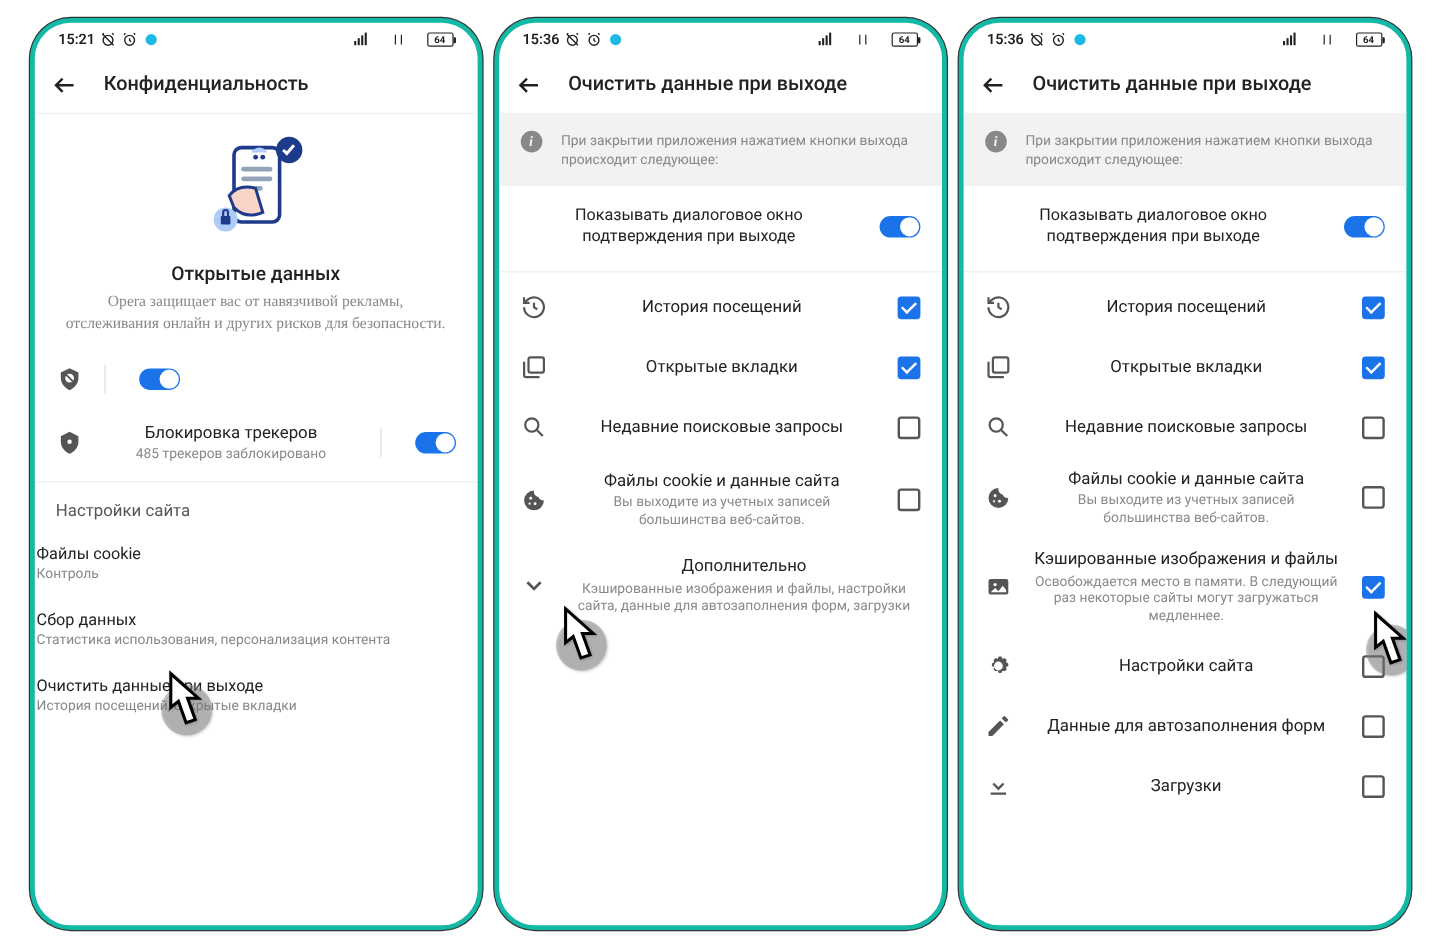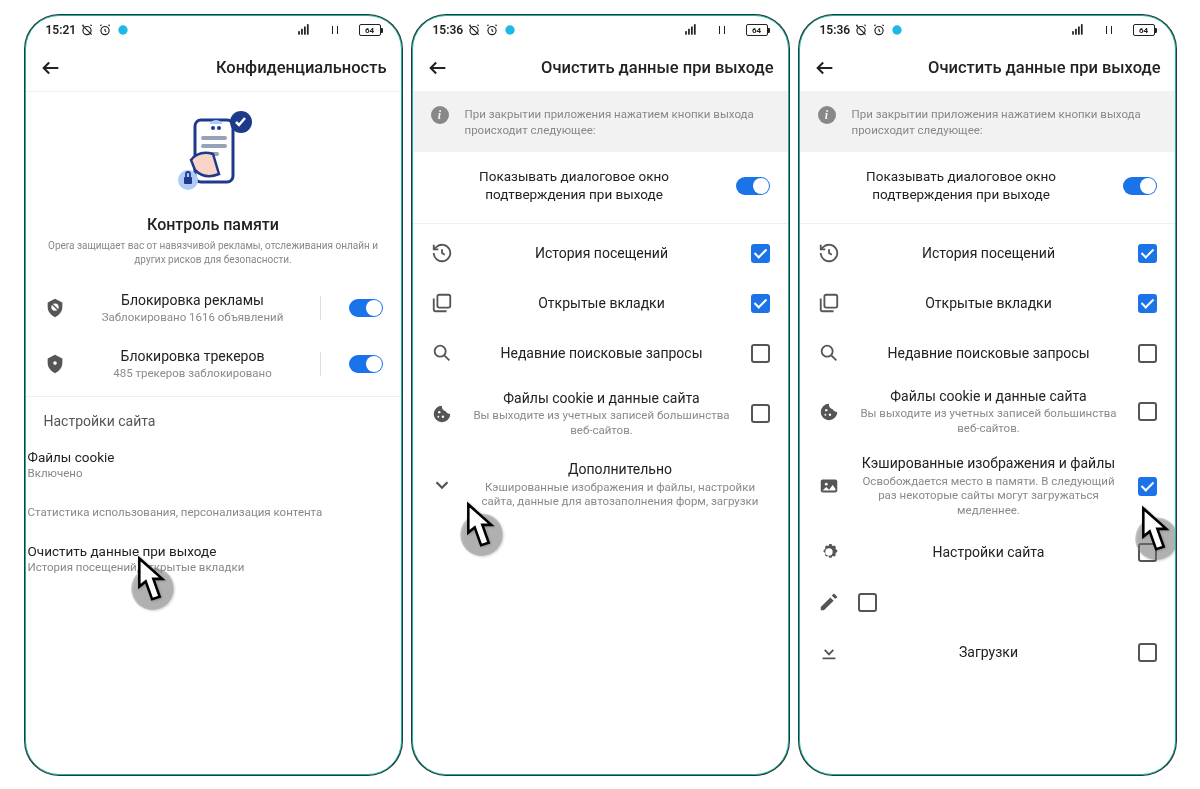--- a/index.html
+++ b/index.html
@@ -7,21 +7,21 @@
     background: #fff;
     font-family: -apple-system, BlinkMacSystemFont, "Segoe UI", Roboto, Arial, sans-serif;
     display: flex;
     gap: 10px;
     padding: 15px;
     justify-content: center;
   }
   .phone {
     width: 377px;
     height: 760px;
-    border: 1px solid #14b8a6;
+    border: 4px solid #14b8a6;
     border-radius: 34px;
     background: #fff;
     overflow: hidden;
     position: relative;
     box-shadow: 0 0 0 1px #333;
   }
   .status-bar {
     height: 28px;
     display: flex;
     justify-content: space-between;
@@ -35,31 +35,30 @@
   .status-right { display: flex; align-items: center; gap: 18px; }
   .status-ic { width: 14px; height: 14px; display: inline-flex; align-items: center; justify-content: center; }
   .status-ic svg { width: 100%; height: 100%; }
   .app-bar {
     height: 48px;
     display: flex;
     align-items: center;
     padding: 0 14px;
     gap: 22px;
     border-bottom: 1px solid #f0f0f0;
-    justify-content: space-between;
   }
   .back-btn { width: 22px; height: 22px; display: flex; align-items: center; justify-content: center; cursor: pointer; }
   .page-title { font-size: 16.5px; font-weight: 500; color: #222; }
   .content { height: calc(100% - 76px); overflow: hidden; }
 
   
   .hero { text-align: center; padding: 10px 22px 14px; }
   .hero-illustration { width: 120px; height: 105px; margin: 0 auto 8px; position: relative; }
   .hero h3 { font-size: 16px; font-weight: 500; color: #222; margin-bottom: 5px; }
-  .hero p { font-size: 10px; color: #888; line-height: 1.35; }
+  .hero p { font-size: 13px; color: #888; line-height: 1.35; font-family: Liberation Serif, serif; }
 
   .row {
     display: flex;
     align-items: center;
     padding: 11px 18px;
     gap: 18px;
     min-height: 50px;
   }
   .row.compact { padding: 9px 18px; }
   .row-icon { width: 22px; height: 22px; flex-shrink: 0; display: flex; align-items: center; justify-content: center; color: #555; }
@@ -184,36 +183,32 @@
           <circle cx="60" cy="26" r="2" fill="#1e3a8a"></circle>
             <circle cx="66" cy="26" r="2" fill="#1e3a8a"></circle>
           <path d="M38 58 q8 -10 22 -6 l6 20 q-14 6 -24 -4 z" fill="#f9d4c8" stroke="#1e3a8a" stroke-width="2.5"></path>
           <circle cx="88" cy="20" r="11" fill="#1e3a8a"></circle>
           <path d="M83 20 l3 3 6 -7" stroke="#fff" stroke-width="2.5" fill="none"></path>
           <circle cx="35" cy="78" r="10" fill="#aecbfa"></circle>
           <rect x="31" y="75" width="8" height="7" rx="1" fill="#1e3a8a"></rect>
           <path d="M33 75 v-3 a2 2 0 0 1 4 0 v3" fill="none" stroke="#1e3a8a" stroke-width="1.8"></path>
         </svg>
       </div>
-      <h3>Контроль памяти</h3>
+      <h3>Открытые данных</h3>
       <p>Opera защищает вас от навязчивой рекламы, отслеживания онлайн и других рисков для безопасности.</p>
     </div>
 
     <div class="row">
       <div class="row-icon">
         <svg viewBox="0 0 24 24" fill="#555">
             <path d="M12 2l8 4v5c0 5-3.5 9-8 11-4.5-2-8-6-8-11V6l8-4z"></path>
             <circle cx="12" cy="11" r="4" fill="#fff"></circle>
             <path d="M9 8l6 6" stroke="#555" stroke-width="1.6"></path>
           </svg>
       </div>
-      <div class="row-body">
-        <div class="row-title">Блокировка рекламы</div>
-        <div class="row-sub">Заблокировано 1616 объявлений</div>
-      </div>
       <div class="pipe"></div>
       <div class="row-trailing">
           <div class="toggle"></div>
         </div>
     </div>
 
     <div class="row">
       <div class="row-icon">
         <svg viewBox="0 0 24 24" fill="#555">
             <path d="M12 2l8 4v5c0 5-3.5 9-8 11-4.5-2-8-6-8-11V6l8-4z"></path>
@@ -229,23 +224,24 @@
           <div class="toggle"></div>
         </div>
     </div>
 
     <div class="divider-soft"></div>
     <div class="sec-title-row">
       <div class="t">Настройки сайта</div>
     </div>
     <div class="list-item" style="padding-top:14px;">
       <div class="t">Файлы cookie</div>
-      <div class="s">Включено</div>
+      <div class="s">Контроль</div>
     </div>
     <div class="list-item" style="padding-top:14px;">
+      <div class="t">Сбор данных</div>
       <div class="s">Статистика использования, персонализация контента</div>
     </div>
     <div class="list-item" style="padding-top:14px;">
       <div class="t">Очистить данные при выходе</div>
       <div class="s">История посещений, открытые вкладки</div>
     </div>
   </div>
 
   <div class="cursor" style="left:84px; top:528px;">
     <svg viewBox="0 0 64 64">
@@ -558,20 +554,23 @@
           <div class="cb"></div>
         </div>
     </div>
 
     <div class="row compact">
       <div class="row-icon">
           <svg viewBox="0 0 24 24" fill="#555">
             <path d="M3 17.5V21h3.5L17 10.5 13.5 7 3 17.5zM20.7 7.3a1 1 0 0 0 0-1.4l-2.6-2.6a1 1 0 0 0-1.4 0L15 5l3.5 3.5 2.2-1.2z"></path>
           </svg>
         </div>
+      <div class="row-body">
+          <div class="row-title">Данные для автозаполнения форм</div>
+        </div>
       <div class="row-trailing">
           <div class="cb"></div>
         </div>
     </div>
 
     <div class="row compact">
       <div class="row-icon">
           <svg viewBox="0 0 24 24" fill="#555">
             <path d="M12 3v10l4-4 1.4 1.4L12 16 6.6 10.4 8 9l4 4V3h0zM5 18h14v2H5z"></path>
           </svg>

